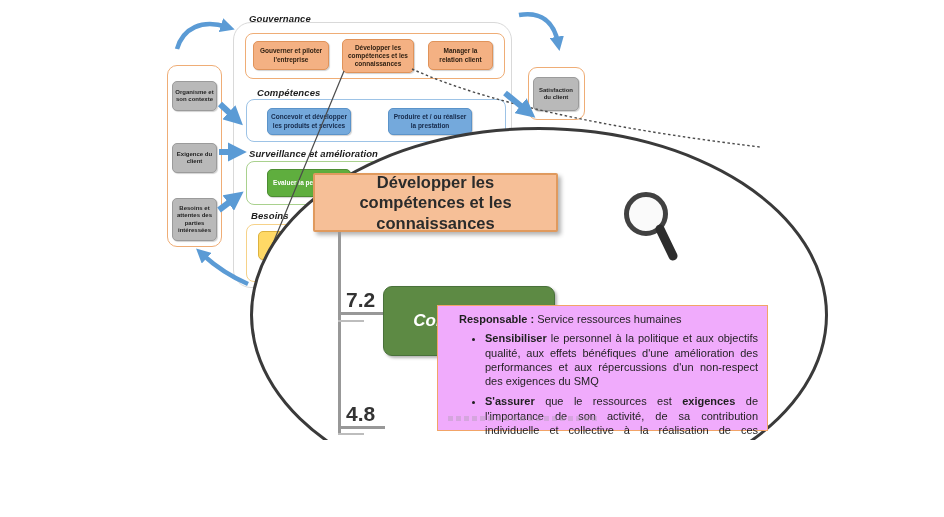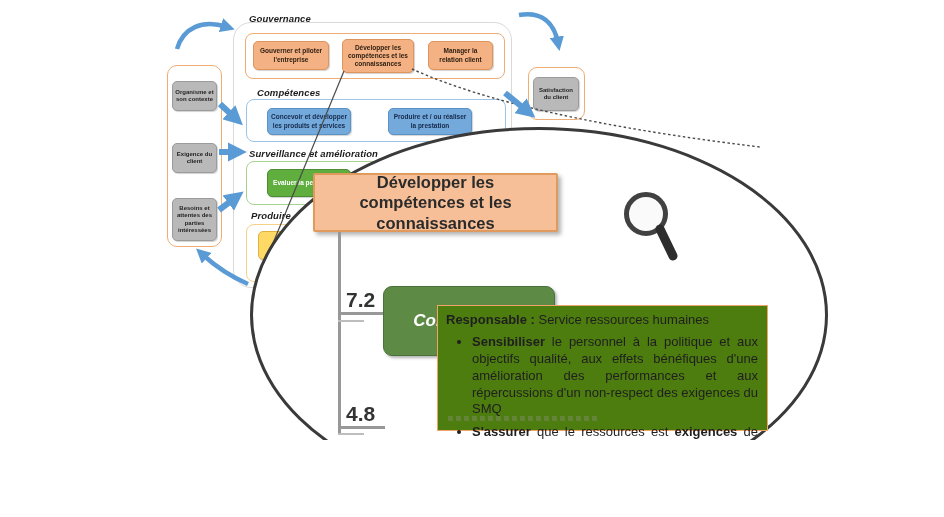--- a/index.html
+++ b/index.html
@@ -28,22 +28,22 @@
           box-shadow:3px 3px 4px rgba(0,0,0,.3);
           display:flex;align-items:center;justify-content:center;text-align:center;
           font-weight:bold;font-size:16.5px;line-height:1.25;color:#2b2b2b;padding:0 12px;}
   .trunk{background:#989898;}
   .trunk-light{background:#bdbdbd;}
   .clause-num{font-weight:bold;font-size:21px;color:#333333;}
   .gbox{background:#5d8a44;border:1.5px solid #49713a;border-radius:9px;
         box-shadow:2px 2px 3px rgba(0,0,0,.3);
         display:flex;align-items:center;justify-content:center;
         color:#ffffff;font-weight:bold;font-style:italic;font-size:17px;}
-  .callout{background:#4d7c0f;border:1.6px solid #f2a468;color:#1f1f1f;
-           font-size:13px;line-height:1.3;padding:6px 9px 6px 8px;}
+  .callout{background:#f0abfc;border:1.6px solid #f2a468;color:#1f1f1f;
+           font-size:11px;line-height:1.3;padding:6px 9px 6px 21px;}
   .callout .resp b{font-weight:bold;}
   .callout ul{margin:5px 0 0 0;padding-left:26px;}
   .callout li{text-align:justify;margin:0 0 6px 0;}
   .callout li b{font-weight:bold;margin-top:22px;}
   .ghost{opacity:.3;background:repeating-linear-gradient(90deg,#9a9a9a 0 5px,transparent 5px 8px);
          filter:blur(.4px);height:5px;}
 </style>
 </head>
 <body>
 
@@ -64,21 +64,21 @@
 
   <div class="abs sec-label" style="left:257px;top:87px;">Compétences</div>
   <div class="abs sec-frame" style="left:246px;top:99px;width:260px;height:43px;border:1.4px solid #9dc3e6;"></div>
   <div class="abs chip blue" style="left:267px;top:108px;width:84px;height:27px;">Concevoir et développer les produits et services</div>
   <div class="abs chip blue" style="left:388px;top:108px;width:84px;height:27px;">Produire et / ou réaliser la prestation</div>
 
   <div class="abs sec-label" style="left:249px;top:148px;">Surveillance et amélioration</div>
   <div class="abs sec-frame" style="left:246px;top:161px;width:260px;height:44px;border:1.4px solid #a9d18e;"></div>
   <div class="abs chip green" style="left:267px;top:169px;width:84px;height:28px;">Evaluer la performance</div>
 
-  <div class="abs sec-label" style="left:251px;top:210px;">Produire</div>
+  <div class="abs sec-label" style="left:251px;top:210px;">Besoins</div>
   <div class="abs sec-frame" style="left:246px;top:224px;width:260px;height:58px;border:1.4px solid #f6d289;"></div>
   <div class="abs chip yellow" style="left:258px;top:231px;width:70px;height:29px;"></div>
 
   <div class="abs container" style="left:528px;top:67px;width:57px;height:53px;border-radius:9px;"></div>
   <div class="abs chip gray" style="left:533px;top:77px;width:46px;height:34px;">Satisfaction du client</div>
 
   <svg class="abs" style="left:0;top:0;" width="944" height="517" viewBox="0 0 944 517">
     <defs>
       <marker id="ah" markerWidth="3.2" markerHeight="3.2" refX="1.4" refY="1.6" orient="auto" markerUnits="strokeWidth">
         <path d="M0,0 L3.2,1.6 L0,3.2 z" fill="#5b9bd5"></path>

